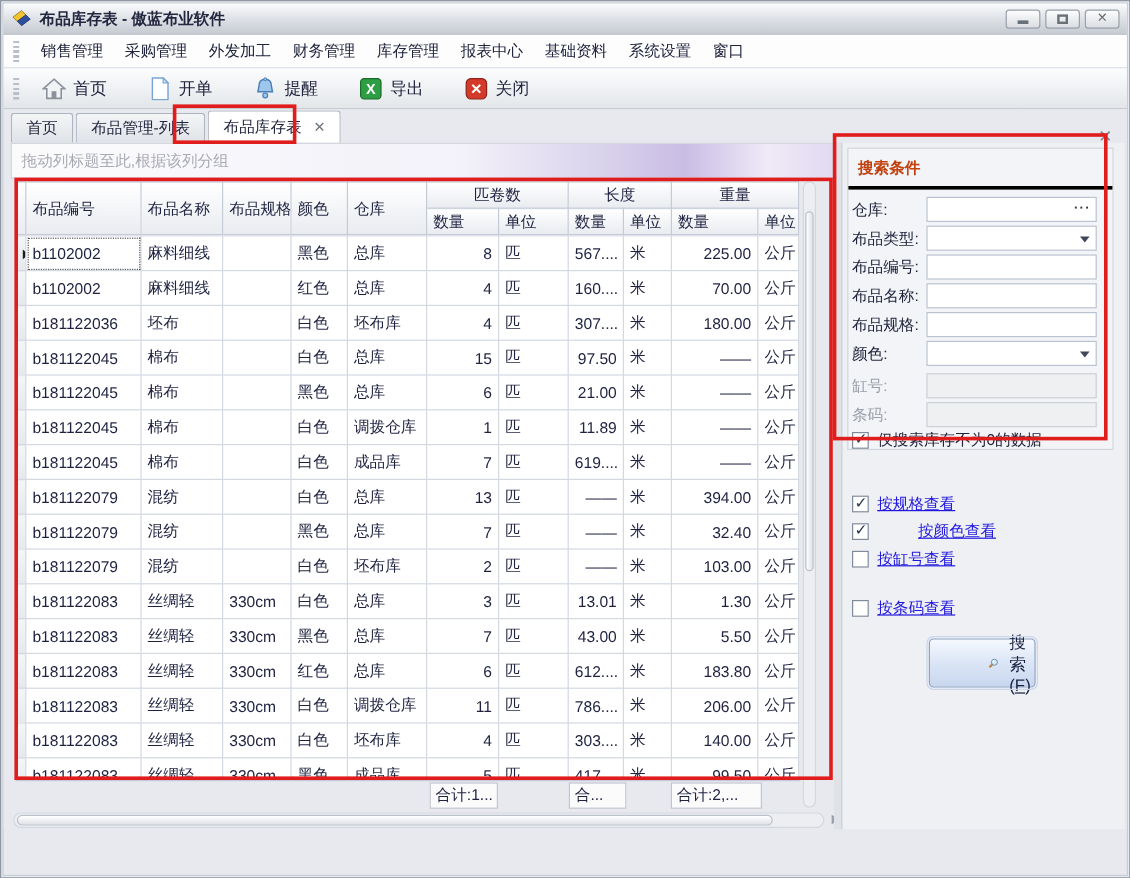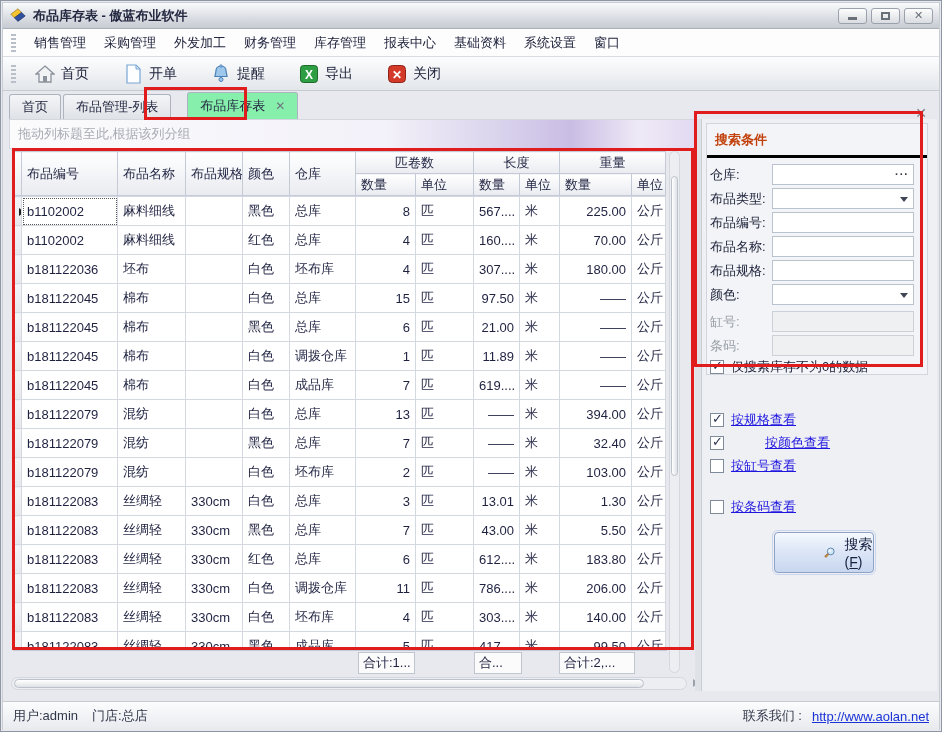--- a/index.html
+++ b/index.html
@@ -37,21 +37,21 @@
   .tool-btn { display:flex; align-items:center; gap:6px; padding:4px 10px; margin-right:14px; cursor:default; }
   .tool-btn span.lbl { font-size:14px; color:#20243c; }
   .ticon { width:20px; height:20px; display:block; }
 
   
   .tabbar { position:absolute; left:2px; top:90px; right:2px; height:28px; background:#e7e9ee;
             display:flex; align-items:flex-end; padding-left:6px; }
   .tab { height:25px; display:flex; align-items:center; padding:0 12px; margin-right:2px;
          border:1px solid #aeb4bf; border-bottom:none; border-radius:3px 3px 0 0;
          background:linear-gradient(#f4f5f7,#dfe2e7); font-size:13px; color:#23273f; cursor:default; }
-  .tab.active { height:27px; background:#86efac; font-weight:normal;margin-left:14px; }
+  .tab.active { height:27px; background:#ffffff; font-weight:normal; }
   .tab .tclose { margin-left:10px; color:#6f7681; font-weight:bold; font-size:12px; }
 
   
   .content { position:absolute; left:2px; top:118px; right:2px; height:572px; background:#e7e9ee; }
 
   .hintbar { position:absolute; left:6px; top:0; width:686px; height:30px;
              background:linear-gradient(90deg,#fbfbfc 0%,#f3f1f9 55%,#d9d2ec 72%,#c9bde4 82%,#efeaf7 92%,#e2daf1 100%);
              border:1px solid #d4d7dd; color:#a9abb4; font-size:13px; line-height:28px; padding-left:8px; }
 
   
@@ -104,21 +104,21 @@
   .fi .arrow { position:absolute; right:5px; top:8px; width:0; height:0;
                border-left:4px solid transparent; border-right:4px solid transparent; border-top:5px solid #3f4document: 5px solid #3f4656; }
   .fi .arrow { border-top:5px solid #3f4656; }
 
   .cb { width:14px; height:14px; background:#fff; border:1px solid #7f8a9b; display:inline-block;
         position:relative; vertical-align:-3px; margin-right:7px; }
   .cb.checked:after { content:"✓"; position:absolute; left:1px; top:-3px; font-size:13px; font-weight:bold; color:#2b3450; }
   .cbrow { position:absolute; left:8px; display:flex; align-items:center; font-size:13px; color:#20243c; }
   .view-link { color:#2017df; text-decoration:underline; font-size:13px; cursor:pointer; }
 
-  .search-btn { position:absolute; left:72px; top:413px; width:100px; height:41px; border-radius:4px;
+  .search-btn { position:absolute; left:72px; top:413px; width:89px; height:41px; border-radius:4px;
                 border:1px solid #8ea2c6; outline:1px solid #c9d6ee; outline-offset:1px;
                 background:linear-gradient(#f5f9fe,#dbe5f6 50%,#c8d7ef);
                 display:flex; align-items:center; justify-content:center; gap:8px;
                 font-size:14px; color:#16203f; cursor:default;padding-left:48px; }
 
   
   .statusbar { position:absolute; left:2px; top:700px; right:2px; height:29px;
                background:linear-gradient(#fbfcfd,#e8eaee); border-top:1px solid #c6cad1;
                display:flex; align-items:center; padding:0 10px; font-size:13px; color:#33384a; }
   .statusbar .right { margin-left:auto; display:flex; gap:10px; align-items:center; }
@@ -593,27 +593,18 @@
         <svg width="22" height="22" viewBox="0 0 22 22">
           <circle cx="12.5" cy="8.5" r="5.5" fill="#cfe6f7" stroke="#5e87ad" stroke-width="1.6"></circle>
           <circle cx="11" cy="7" r="2" fill="#ffffff" opacity="0.9"></circle>
           <rect x="2.5" y="13.5" width="7" height="3" rx="1.5" transform="rotate(-42 6 15)" fill="#c98d3f" stroke="#8a5c22" stroke-width="0.8"></rect>
         </svg>
         <span><span>搜索(</span><u>F</u><span>)</span></span>
       </div>
     </div>
   </div>
 
-  <div class="statusbar">
-    <span>用户:admin</span>
-    <span style="width:14px"></span>
-    <span>门店:总店</span>
-    <div class="right">
-      <span>联系我们 :</span>
-      <a class="status-link">http://www.aolan.net</a>
-    </div>
-  </div>
 
   <div class="anno" style="left:143px; top:86px; width:103px; height:33px;"></div>
   <div class="anno" style="left:11px; top:147px; width:682px; height:502px;"></div>
   <div class="anno" style="left:693px; top:110px; width:229px; height:256px;"></div>
 
 </div>
 
 </body></html>

